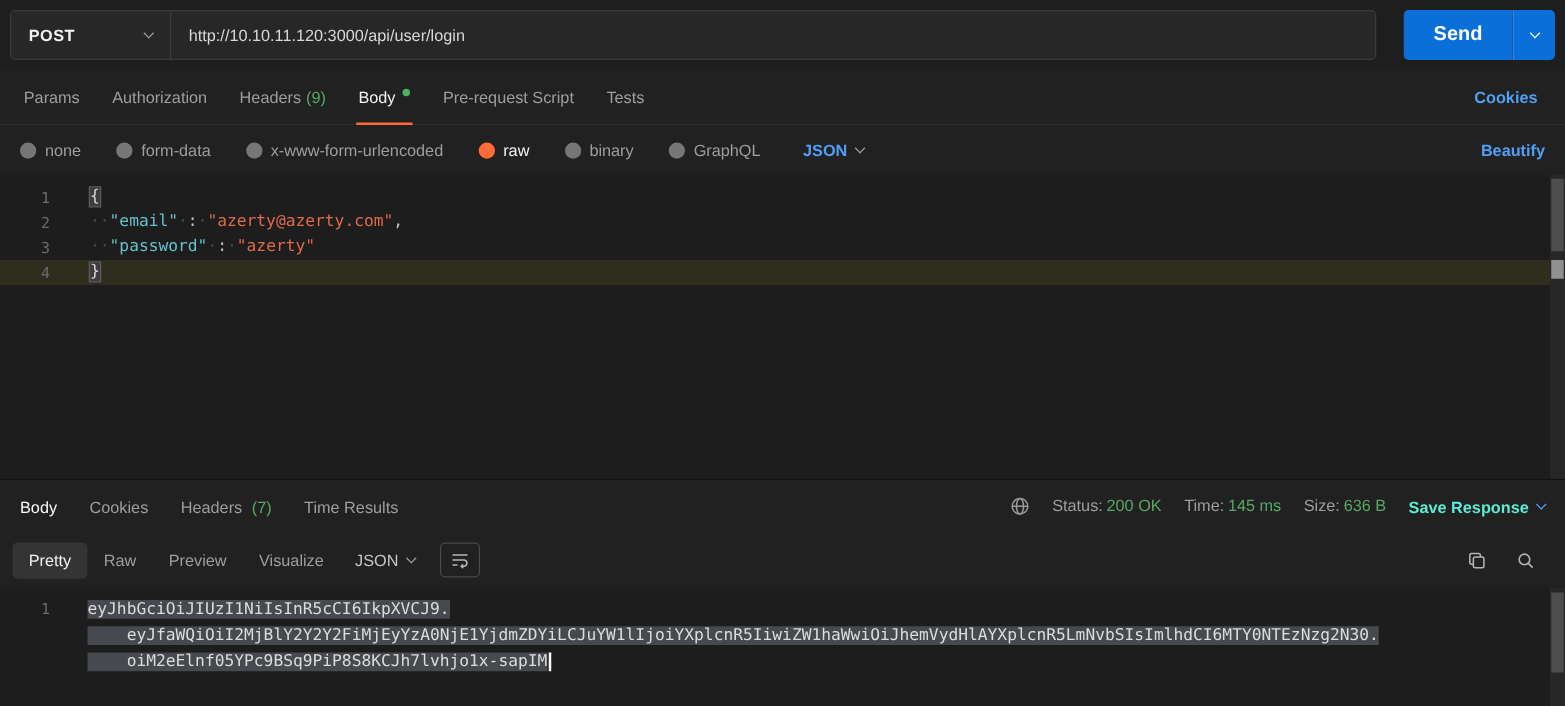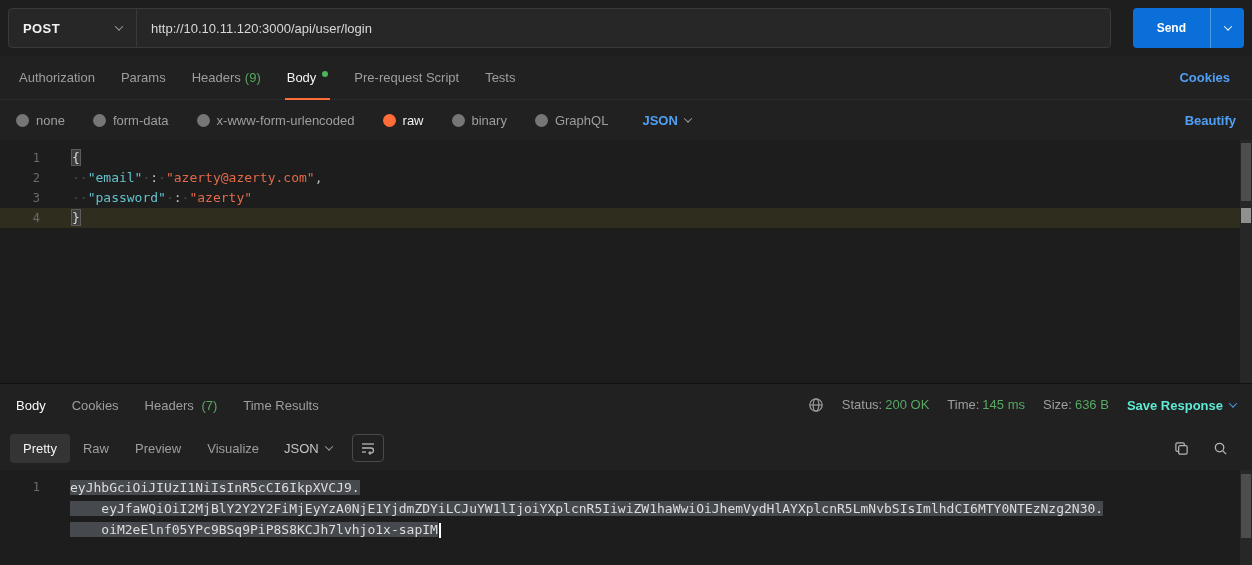--- a/index.html
+++ b/index.html
@@ -11,21 +11,21 @@
   
   .topbar{height:56px;display:flex;align-items:center;gap:10px;padding:0 8px;background:#1e1e1e;}
   .url-group{flex:1;height:40px;display:flex;align-items:stretch;background:#272727;
              border:1px solid #3a3a3a;border-radius:4px;overflow:hidden;}
   .method-select{display:flex;align-items:center;justify-content:space-between;width:128px;
                  padding:0 14px;border-right:1px solid #3a3a3a;cursor:pointer;}
   .method-label{font-weight:700;color:#f2f2f2;letter-spacing:.4px;}
   .url-input{flex:1;background:transparent;border:0;outline:0;color:#d8d8d8;
              font-family:"Liberation Sans",sans-serif;font-size:13px;padding:0 14px;}
   .send-group{display:flex;height:40px;}
-  .send-main{background:#0b6fd9;border:0;color:#fff;font-weight:700;font-size:12px;
+  .send-main{background:#0b6fd9;border:0;color:#fff;font-weight:700;font-size:16px;
              padding:0 24px;border-radius:4px 0 0 4px;cursor:pointer;font-family:inherit;margin-left:12px;}
   .send-caret{background:#0b6fd9;border:0;border-left:1px solid rgba(255,255,255,.28);
               width:34px;border-radius:0 4px 4px 0;display:flex;align-items:center;
               justify-content:center;cursor:pointer;}
 
   .chev{display:inline-block;width:6px;height:6px;border-right:1.5px solid #9e9e9e;
         border-bottom:1.5px solid #9e9e9e;transform:rotate(45deg) translate(-1px,-1px);}
   .chev.white{border-color:#fff;}
   .chev.blue{border-color:#4fa0f5;}
 
@@ -115,24 +115,24 @@
     <div class="send-group">
       <button class="send-main">Send</button>
       <button class="send-caret">
         <span class="chev white"></span>
       </button>
     </div>
   </div>
 
   <div class="req-tabs">
     <div class="req-tab">
+      <span>Params</span>
+    </div>
+    <div class="req-tab">
       <span>Authorization</span>
-    </div>
-    <div class="req-tab">
-      <span>Params</span>
     </div>
     <div class="req-tab">
       <span>Headers</span>
       <span class="count">(9)</span>
     </div>
     <div class="req-tab active">
       <span>Body</span>
       <span class="tab-dot"></span>
     </div>
     <div class="req-tab">

